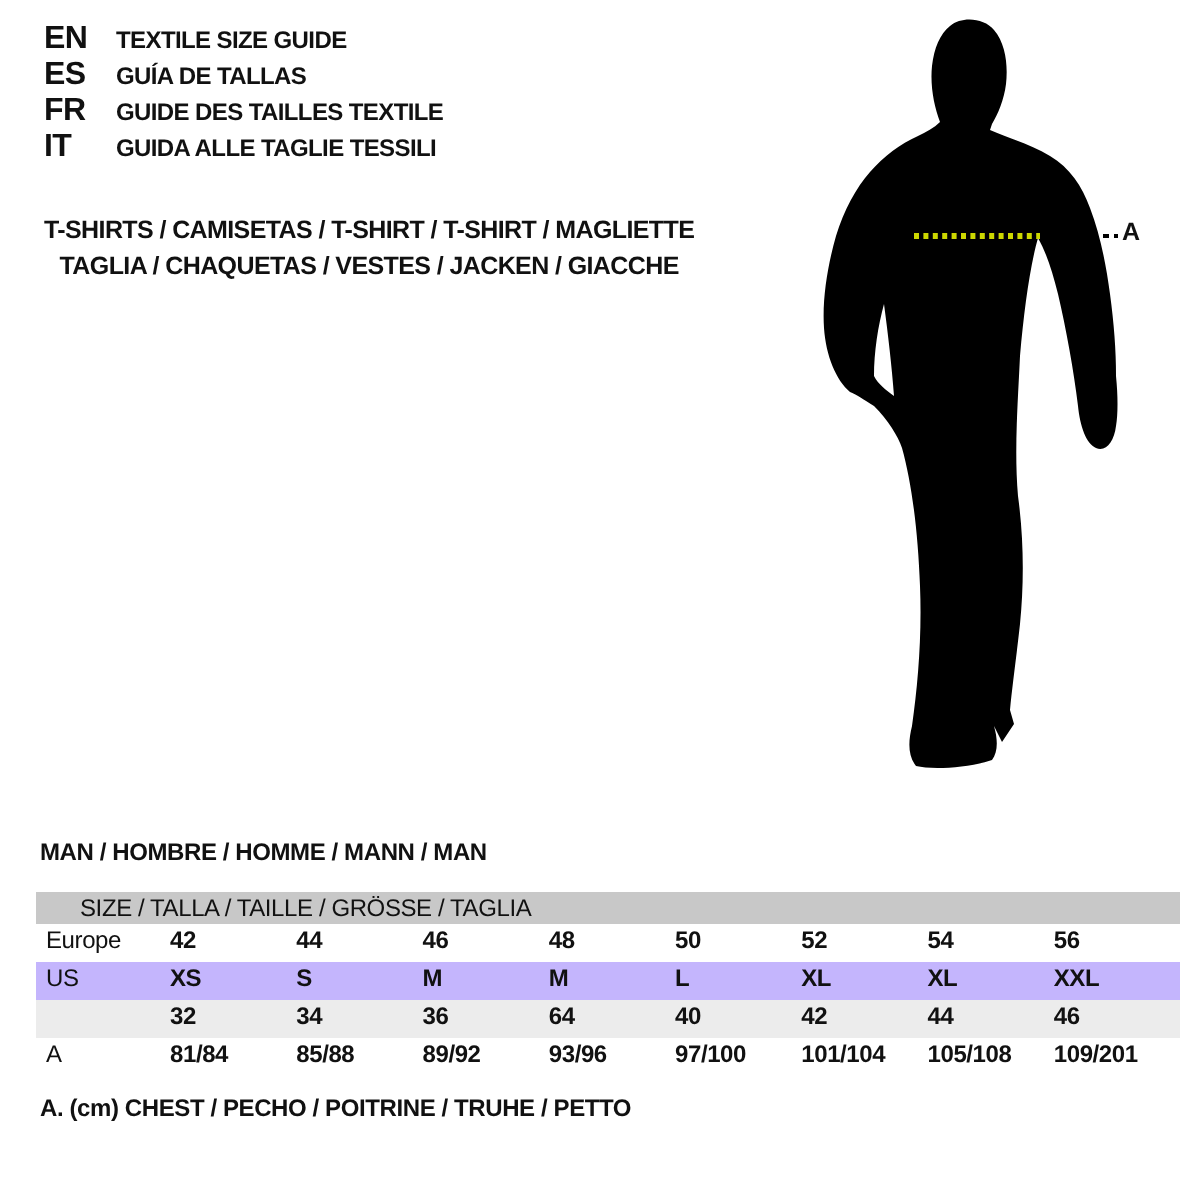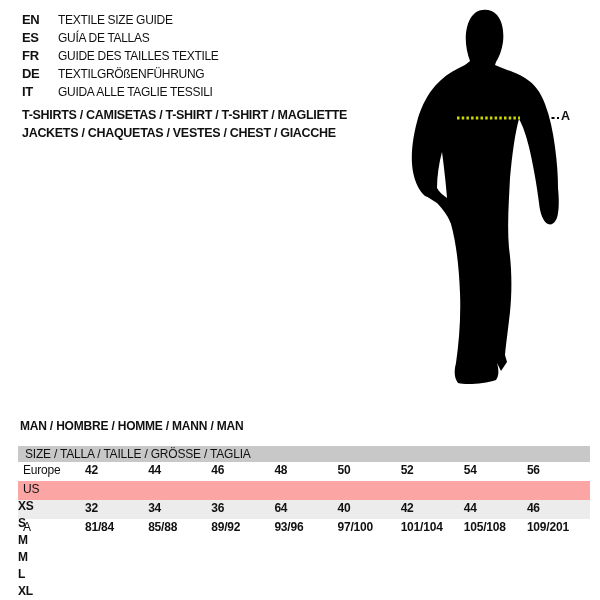--- a/index.html
+++ b/index.html
@@ -3,33 +3,33 @@
 <meta charset="utf-8">
 <style>
   html,body{margin:0;padding:0;background:#fff;}
   #canvas{
     position:relative;width:600px;height:600px;background:#ffffff;overflow:hidden;
     font-family:"Liberation Sans","DejaVu Sans",sans-serif;color:#111;
   }
   
   .lang-block{position:absolute;left:22px;top:11px;}
   .lang-row{display:flex;height:18px;line-height:18px;}
-  .lang-code{width:36px;font-size:13px;font-weight:700;letter-spacing:-0.3px;}
-  .lang-label{font-size:12px;font-weight:400;letter-spacing:-0.3px;white-space:nowrap;}
+  .lang-code{width:36px;font-size:16px;font-weight:700;letter-spacing:-0.3px;}
+  .lang-label{font-size:12px;font-weight:700;letter-spacing:-0.3px;white-space:nowrap;}
   
-  .cat-block{position:absolute;left:22px;top:106px;}
+  .cat-block{position:absolute;left:22px;top:106px;text-align:center;}
   .cat-line{font-size:12.5px;font-weight:700;letter-spacing:-0.3px;line-height:18px;white-space:nowrap;}
   
   .figure-wrap{position:absolute;left:405px;top:5px;width:170px;height:385px;}
   .measure-label{position:absolute;left:561px;top:109px;font-size:12.5px;font-weight:700;}
   
   .section-title{position:absolute;left:20px;top:419px;font-size:12px;font-weight:700;letter-spacing:-0.2px;white-space:nowrap;}
   
   .size-table{position:absolute;left:18px;top:446px;width:572px;}
-  .size-table-header{height:16px;line-height:16px;padding-left:7px;font-size:12px;letter-spacing:-0.2px;background:#c8c8c8;}
+  .size-table-header{height:16px;line-height:16px;padding-left:22px;font-size:12px;letter-spacing:-0.2px;background:#c8c8c8;}
   .trow{display:flex;height:19px;line-height:17px;font-size:12px;letter-spacing:-0.2px;}
   .trow.shaded{background:#ececec;}
   .tlabel{width:67px;padding-left:5px;box-sizing:border-box;}
   .tcell{flex:1;text-align:left;font-weight:bold;}
   
   .footnote{position:absolute;left:20px;top:547px;font-size:12px;font-weight:700;letter-spacing:-0.2px;white-space:nowrap;}
 </style>
 </head>
 <body>
 
@@ -42,32 +42,28 @@
     </div>
     <div class="lang-row">
       <span class="lang-code">ES</span>
       <span class="lang-label">GUÍA DE TALLAS</span>
     </div>
     <div class="lang-row">
       <span class="lang-code">FR</span>
       <span class="lang-label">GUIDE DES TAILLES TEXTILE</span>
     </div>
     <div class="lang-row">
-      <span class="lang-code">DE</span>
-      <span class="lang-label">TEXTILGRÖßENFÜHRUNG</span>
-    </div>
-    <div class="lang-row">
       <span class="lang-code">IT</span>
       <span class="lang-label">GUIDA ALLE TAGLIE TESSILI</span>
     </div>
   </div>
 
   <div class="cat-block">
     <div class="cat-line">T-SHIRTS / CAMISETAS / T-SHIRT / T-SHIRT / MAGLIETTE</div>
-    <div class="cat-line">JACKETS / CHAQUETAS / VESTES / CHEST / GIACCHE</div>
+    <div class="cat-line">TAGLIA / CHAQUETAS / VESTES / JACKEN / GIACCHE</div>
   </div>
 
   <div class="figure-wrap">
     <svg width="170" height="385" viewBox="405 5 170 385" xmlns="http://www.w3.org/2000/svg">
       <path fill="#000000" fill-rule="evenodd" d="
         M 475 13
         C 481 8 492 9 497 15
         C 503 22 504 33 503 42
         C 502 50 499 57 496 62
         L 495 65
@@ -123,21 +119,21 @@
       <span class="tcell">42</span>
       <span class="tcell">44</span>
       <span class="tcell">46</span>
       <span class="tcell">48</span>
       <span class="tcell">50</span>
       <span class="tcell">52</span>
       <span class="tcell">54</span>
       <span class="tcell">56</span>
     </div>
 
-    <div class="trow shaded" style="background: #fca5a5; flex-direction: column;">
+    <div class="trow shaded" style="background: #c4b5fd;">
       <span class="tlabel">US</span>
       <span class="tcell">XS</span>
       <span class="tcell">S</span>
       <span class="tcell">M</span>
       <span class="tcell">M</span>
       <span class="tcell">L</span>
       <span class="tcell">XL</span>
       <span class="tcell">XL</span>
       <span class="tcell">XXL</span>
     </div>
@@ -160,14 +156,15 @@
       <span class="tcell">85/88</span>
       <span class="tcell">89/92</span>
       <span class="tcell">93/96</span>
       <span class="tcell">97/100</span>
       <span class="tcell">101/104</span>
       <span class="tcell">105/108</span>
       <span class="tcell">109/201</span>
     </div>
   </div>
 
+  <div class="footnote">A. (cm) CHEST / PECHO / POITRINE / TRUHE / PETTO</div>
 
 </div>
 
 </body></html>

